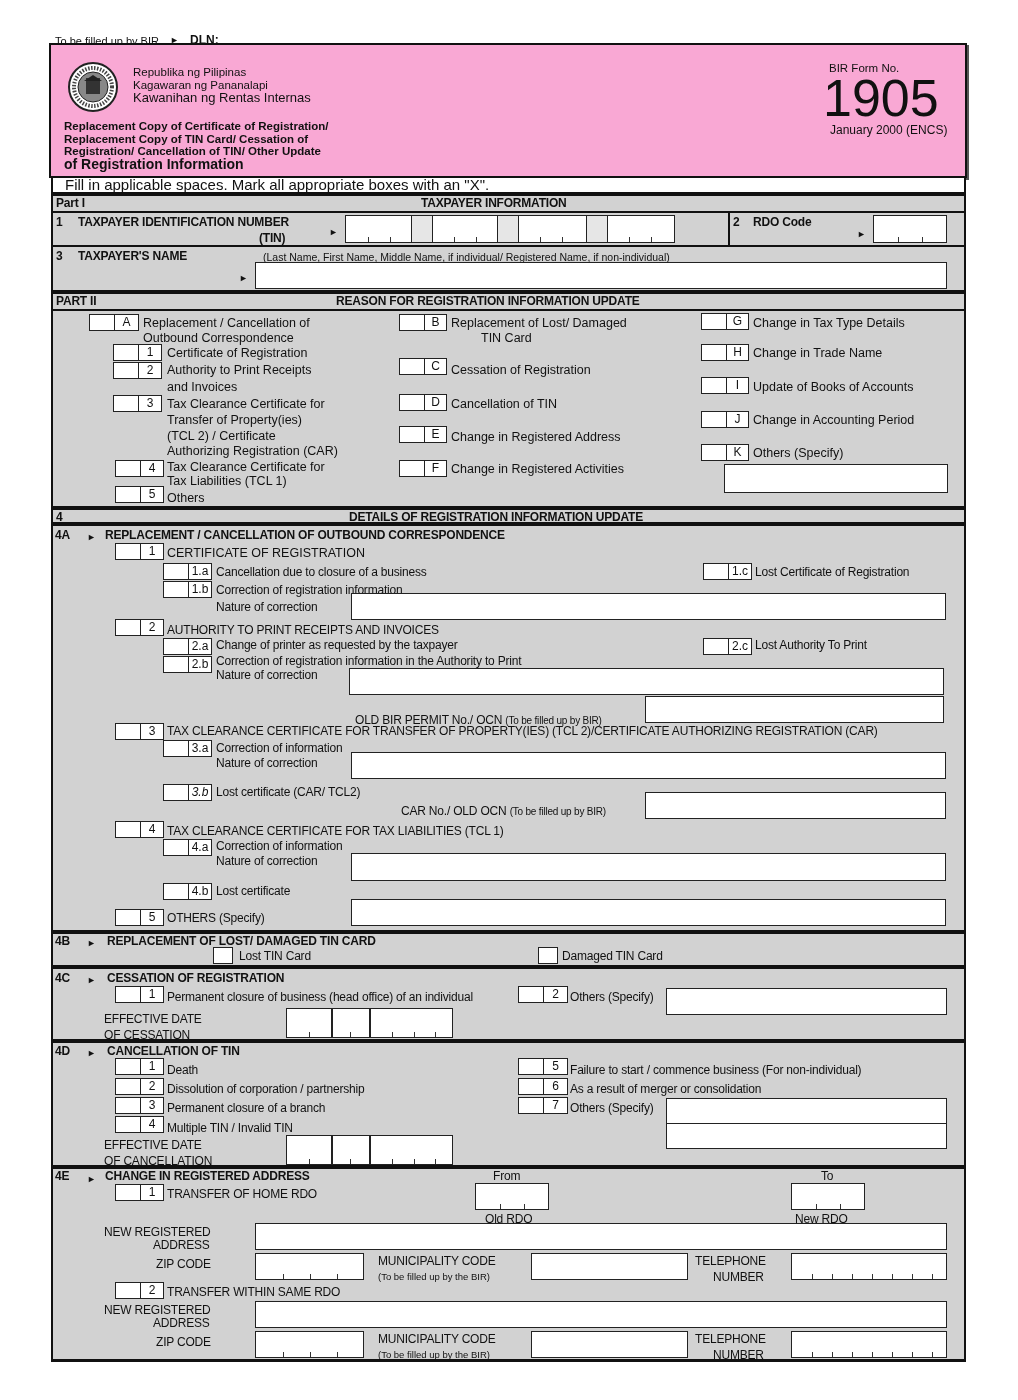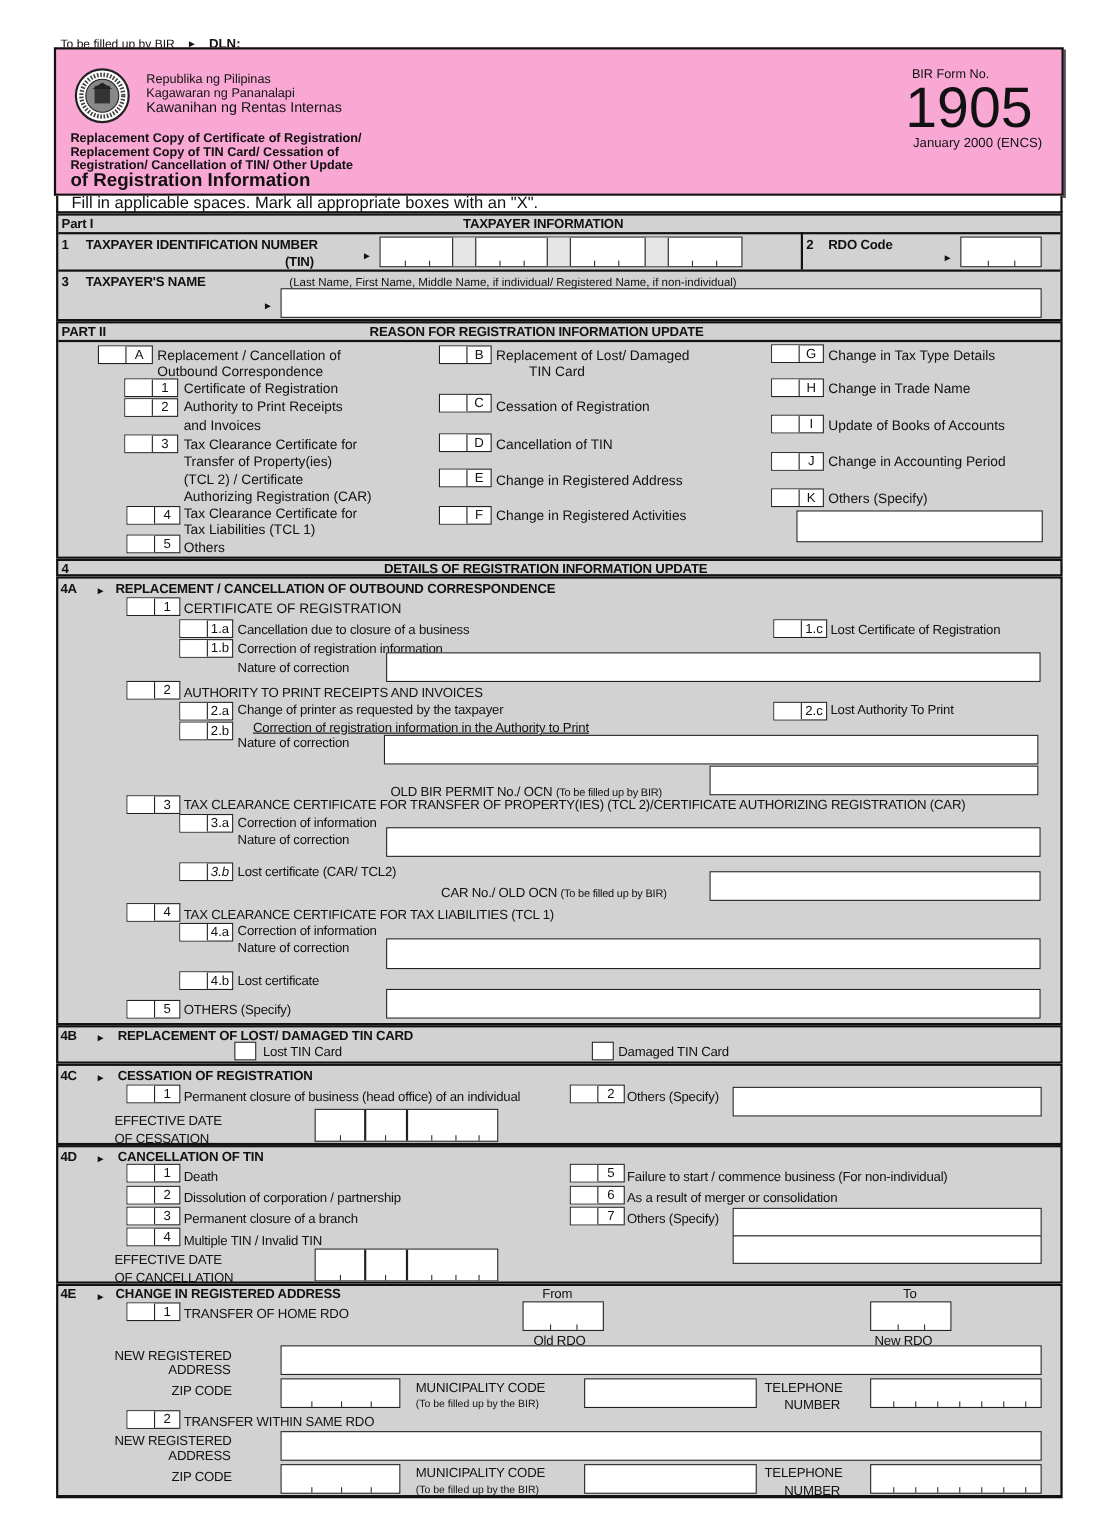--- a/index.html
+++ b/index.html
@@ -32,21 +32,21 @@
     <circle cx="26" cy="26" r="15" fill="#888" stroke="#222" stroke-width="1"></circle>
     <rect x="19" y="17" width="14" height="16" fill="#333"></rect>
     <path d="M17 20 L26 14 L35 20 Z" fill="#222"></path>
   </svg>
   <div class="t" style="left:82px;top:20px;font-size:11.5px;">Republika ng Pilipinas</div>
   <div class="t" style="left:82px;top:33px;font-size:11.5px;">Kagawaran ng Pananalapi</div>
   <div class="t" style="left:82px;top:46px;font-size:13px;">Kawanihan ng Rentas Internas</div>
   <div class="t b" style="left:13px;top:74px;font-size:11.5px;">Replacement Copy of Certificate of Registration/</div>
   <div class="t b" style="left:13px;top:87px;font-size:11.5px;">Replacement Copy of TIN Card/ Cessation of</div>
   <div class="t b" style="left:13px;top:99px;font-size:11.5px;">Registration/ Cancellation of TIN/ Other Update</div>
-  <div class="t b" style="left:13px;top:112px;font-size:17px;">of Registration Information</div>
+  <div class="t b" style="left:13px;top:112px;font-size:14px;">of Registration Information</div>
   <div class="t" style="left:778px;top:16px;font-size:11.5px;">BIR Form No.</div>
   <div class="t" style="left:772px;top:27px;font-size:52px;line-height:52px;">1905</div>
   <div class="t" style="left:779px;top:78px;font-size:12px;">January 2000 (ENCS)</div>
 </div>
 
 <div class="abs" style="left:51px;top:178px;width:915px;height:16px;border:2px solid #111;border-top:none;box-sizing:border-box;background:#fff;">
   <div class="t" style="left:12px;top:-1px;font-size:15px;line-height:16px;">Fill in applicable spaces. Mark all appropriate boxes with an "X".</div>
 </div>
 
 <div class="sec" style="top:194px;height:98px;border-top:2px solid #111;">
@@ -237,21 +237,21 @@
   <div class="t cond" style="left:163px;top:112px;">Change of printer as requested  by the taxpayer</div>
   <div class="chk" style="left:650px;top:112px;width:49px;">
       <span class="blank"></span>
       <span class="lbl">2.c</span>
     </div>
   <div class="t cond" style="left:702px;top:112px;">Lost Authority To Print</div>
   <div class="chk" style="left:110px;top:130px;width:49px;">
       <span class="blank"></span>
       <span class="lbl">2.b</span>
     </div>
-  <div class="t cond" style="left:177px;top:128px;text-decoration:underline;">Correction of registration information in the Authority to Print</div>
+  <div class="t cond" style="left:163px;top:128px;">Correction of registration information in the Authority to Print</div>
   <div class="t cond" style="left:163px;top:142px;">Nature of correction</div>
   <div class="box" style="left:296px;top:142px;width:595px;height:27px;"></div>
   <div class="t cond" style="left:302px;top:174px;margin-top:13px;"><span>OLD BIR PERMIT No./ OCN</span> <span style="font-size:10px">(To be filled up by BIR)</span></div>
   <div class="box" style="left:592px;top:170px;width:299px;height:27px;"></div>
 
   <div class="chk" style="left:62px;top:197px;width:49px;">
       <span class="blank"></span>
       <span class="lbl">3</span>
     </div>
   <div class="t cond" style="left:114px;top:198px;">TAX CLEARANCE CERTIFICATE  FOR TRANSFER OF PROPERTY(IES) (TCL 2)/CERTIFICATE AUTHORIZING REGISTRATION (CAR)</div>

